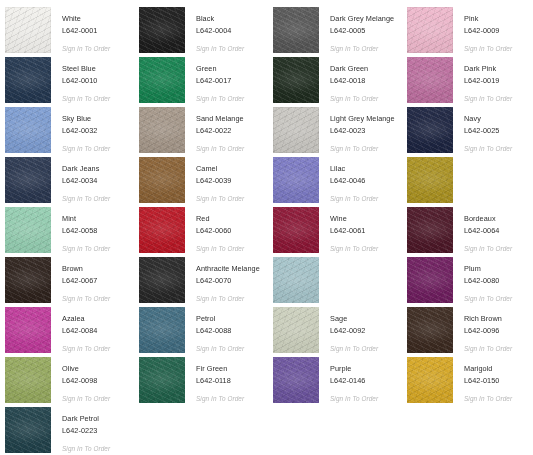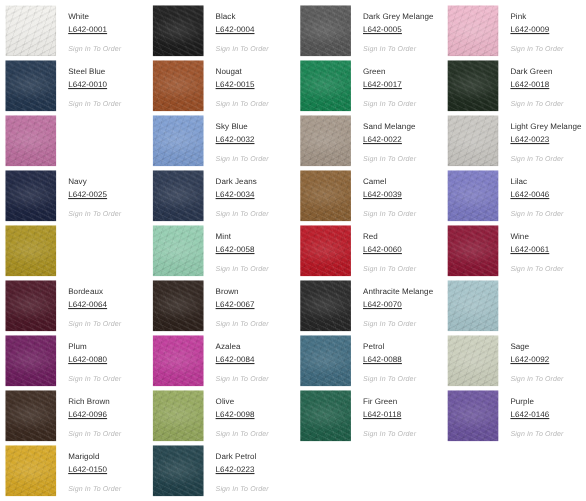--- a/index.html
+++ b/index.html
@@ -23,21 +23,21 @@
     padding: 3px 0 0 5px;
     display: grid;
     grid-template-columns: repeat(4, 134px);
     grid-auto-rows: 50px;
     column-gap: 0px;
     row-gap: 0px;
   }
   .swatch-card {
     position: relative;
     display: flex;
-    align-items: center;
+    align-items: flex-end;
     width: 134px;
     height: 50px;
     box-sizing: border-box;
   }
   .swatch-chip {
     position: relative;
     width: 46px;
     height: 46px;
     flex: 0 0 46px;
     overflow: hidden;
@@ -79,21 +79,20 @@
     white-space: nowrap;
     letter-spacing: 0.05px;
   }
   .swatch-code {
     font-size: 7.3px;
     line-height: 10px;
     color: #2f2f2f;
     white-space: nowrap;
     margin-top: 2px;
     letter-spacing: 0.05px;
-    text-decoration: underline;
   }
   .swatch-cta {
     font-size: 6.4px;
     line-height: 9px;
     color: #b8b8b8;
     font-style: italic;
     white-space: nowrap;
     margin-top: 8px;
     letter-spacing: 0.1px;
   }
@@ -136,45 +135,42 @@
     </div>
     <div class="swatch-card">
       <div class="swatch-chip" style="background-color: rgb(34, 54, 79);"></div>
       <div class="swatch-info">
         <div class="swatch-name">Steel Blue</div>
         <div class="swatch-code">L642-0010</div>
         <div class="swatch-cta">Sign In To Order</div>
       </div>
     </div>
     <div class="swatch-card">
-      <div class="swatch-chip" style="background-color: rgb(156, 79, 38);"></div>
-      <div class="swatch-info">
-        <div class="swatch-name">Nougat</div>
-        <div class="swatch-code">L642-0015</div>
-        <div class="swatch-cta">Sign In To Order</div>
-      </div>
-    </div>
-    <div class="swatch-card">
       <div class="swatch-chip" style="background-color: rgb(20, 130, 79);"></div>
       <div class="swatch-info">
         <div class="swatch-name">Green</div>
         <div class="swatch-code">L642-0017</div>
         <div class="swatch-cta">Sign In To Order</div>
       </div>
     </div>
     <div class="swatch-card">
       <div class="swatch-chip" style="background-color: rgb(30, 43, 30);"></div>
       <div class="swatch-info">
         <div class="swatch-name">Dark Green</div>
         <div class="swatch-code">L642-0018</div>
         <div class="swatch-cta">Sign In To Order</div>
       </div>
     </div>
     <div class="swatch-card">
       <div class="swatch-chip" style="background-color: rgb(189, 110, 159);"></div>
+      <div class="swatch-info">
+        <div class="swatch-name">Dark Pink</div>
+        <div class="swatch-code">L642-0019</div>
+        <div class="swatch-cta">Sign In To Order</div>
+      </div>
     </div>
     <div class="swatch-card">
       <div class="swatch-chip" style="background-color: rgb(125, 157, 210);"></div>
       <div class="swatch-info">
         <div class="swatch-name">Sky Blue</div>
         <div class="swatch-code">L642-0032</div>
         <div class="swatch-cta">Sign In To Order</div>
       </div>
     </div>
     <div class="swatch-card">

